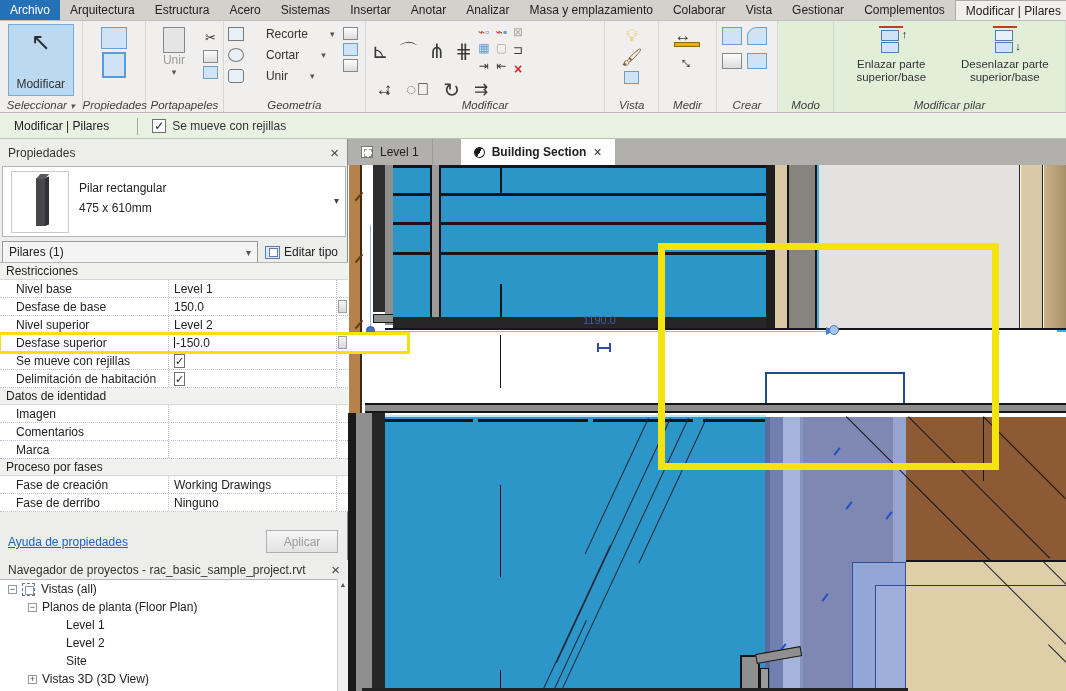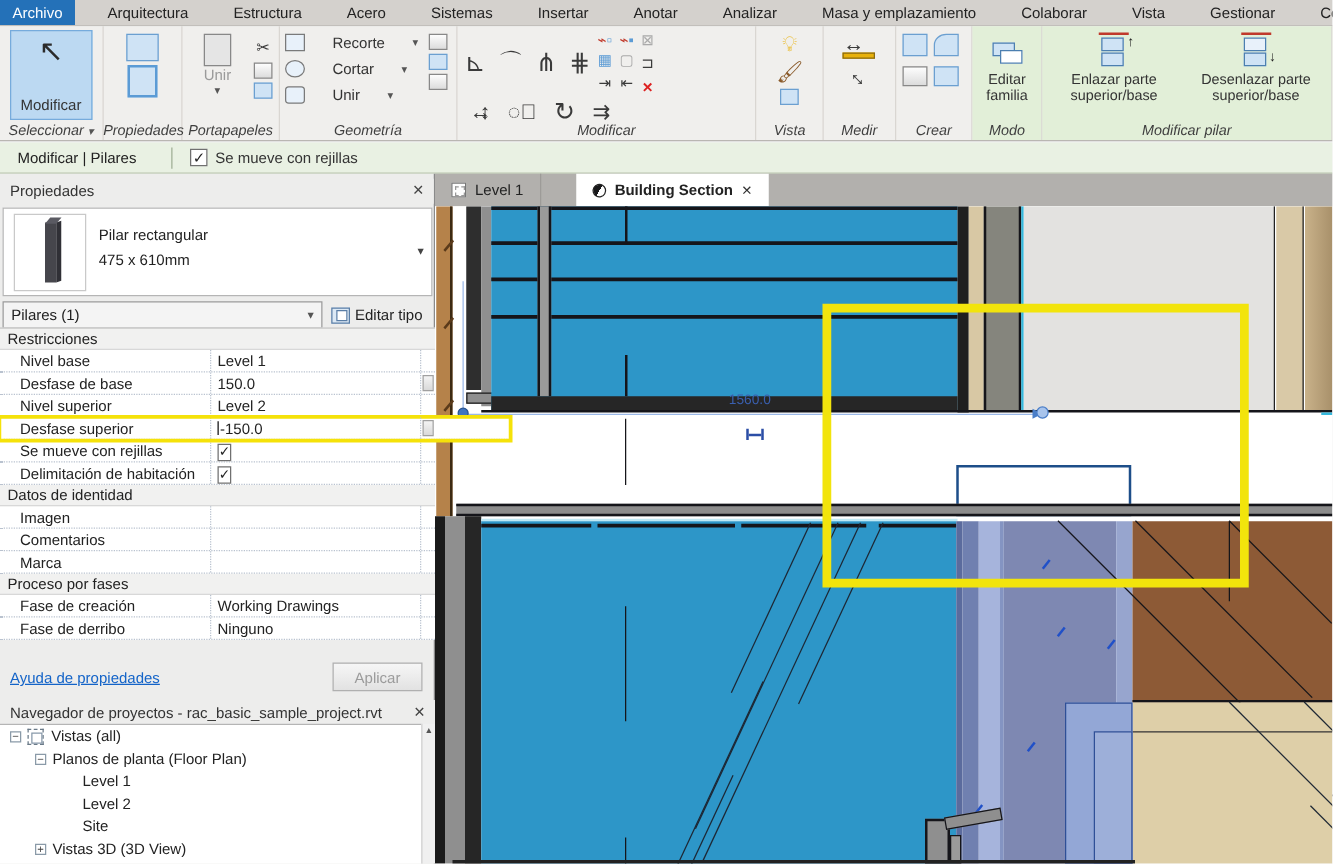--- a/index.html
+++ b/index.html
@@ -1,21 +1,21 @@
 <!DOCTYPE html>
 <html><head>
 <meta charset="utf-8">
 <style>
   * { box-sizing: border-box; margin: 0; padding: 0; }
   html,body { width:1066px; height:691px; overflow:hidden; }
   body { font-family:"Liberation Sans", sans-serif; font-size:12px; color:#333; background:#f0f0f0; position:relative; }
   .abs { position:absolute; }
 
   
-  .tabrow { position:absolute; left:0; top:0; width:1066px; height:21px; background:#d4d1cd; display:flex; align-items:stretch; border-bottom:1px solid #c2bfbb;gap:16px; }
+  .tabrow { position:absolute; left:0; top:0; width:1066px; height:21px; background:#d4d1cd; display:flex; align-items:stretch; border-bottom:1px solid #c2bfbb; }
   .rtab { padding:3px 10px 0 10px; white-space:nowrap; color:#222; cursor:default; font-size:12px; }
   .rtab.archivo { background:#2471b8; color:#fff; }
   .rtab.active { background:#f0efed; border:1px solid #aeaba7; border-bottom:none; }
 
   
   .ribbon { position:absolute; left:0; top:21px; width:1066px; height:92px; background:#f0efed; display:flex; border-bottom:1px solid #b9b6b2; }
   .rpanel { position:relative; height:100%; border-right:1px solid #d9d6d2; padding:2px 2px 15px 2px; }
   .rpanel .plabel { position:absolute; left:0; bottom:1px; width:100%; text-align:center; font-size:11.5px; color:#3f3f3f; white-space:nowrap;font-style:italic; }
   .green { background:#e2efd8; }
   .bigbtn { width:66px; height:72px; margin:1px auto; background:#bcd9f2; border:1px solid #76abdc; display:flex; flex-direction:column; align-items:center; justify-content:space-between; padding:4px 2px; }
@@ -238,27 +238,20 @@
       <span class="mini blue" style="width:20px;height:18px;border-radius:50% 0 0 0"></span>
     </div>
     <div class="iconstack" style="flex-direction:row;gap:5px">
       <span class="mini" style="width:20px;height:16px"></span>
       <span class="mini blue" style="width:20px;height:16px"></span>
     </div>
     <div class="plabel">Crear</div>
   </div>
 
   <div class="rpanel green" style="width:58px">
-    <div class="ctxbtn">
-      <span class="bicon">
-          <span class="t" style="top:8px;left:0"></span>
-          <span class="b" style="top:14px;left:6px;background:#fff"></span>
-        </span>
-      <span class="ctxtxt">Editar familia</span>
-    </div>
     <div class="plabel">Modo</div>
   </div>
 
   <div class="rpanel green" style="width:232px;display:flex">
     <div class="ctxbtn" style="width:112px">
       <span class="bicon">
           <span class="r"></span>
           <span class="t"></span>
           <span class="b"></span>
           <span class="ar">↑</span>
@@ -467,21 +460,21 @@
   <div class="abs" style="left:471px;top:0;width:201px;height:163px;background:#e3e2e0;border-right:1px solid #222"></div>
   <div class="abs" style="left:673px;top:0;width:22px;height:163px;background:#d9c9a7;border-right:1px solid #222"></div>
   <div class="abs" style="left:696px;top:0;width:22px;height:163px;background:linear-gradient(90deg,#c9b28a,#a8906a)"></div>
   <div class="abs" style="left:37px;top:163px;width:681px;height:2px;background:#15151a"></div>
   <div class="abs" style="left:709px;top:165px;width:9px;height:2px;background:#35b8dc"></div>
 
   <div class="abs" style="left:23px;top:166px;width:462px;height:1px;background:#9ab8e8"></div>
   <div class="abs" style="left:478px;top:162px;width:0;height:0;border-top:4px solid transparent;border-bottom:4px solid transparent;border-left:8px solid #4a7ec8"></div>
   <div class="abs" style="left:18px;top:161px;width:9px;height:9px;border-radius:50%;background:#3f74c0;border:1px solid #2a5490"></div>
   <div class="abs" style="left:481px;top:160px;width:10px;height:10px;border-radius:50%;background:#a8c4ec;border:1px solid #4a7ec8"></div>
-  <div class="abs" style="left:235px;top:149px;color:#3a5fae;font-size:11px">1560.0</div>
+  <div class="abs" style="left:235px;top:149px;color:#3a5fae;font-size:11px">1190.0</div>
   <div class="abs" style="left:249px;top:178px;width:14px;height:9px;border-left:2px solid #2b4ea6;border-right:2px solid #2b4ea6;background:linear-gradient(#2b4ea6,#2b4ea6) center/100% 2px no-repeat"></div>
   <div class="abs" style="left:152px;top:170px;width:1px;height:53px;background:#15151a"></div>
   <div class="abs" style="left:417px;top:207px;width:140px;height:41px;border:2px solid #1d4e89"></div>
 
   <div class="abs" style="left:17px;top:238px;width:701px;height:10px;background:#8c8c8c;border-top:2px solid #15151a;border-bottom:2px solid #15151a"></div>
 
   <div class="abs" style="left:0;top:248px;width:8px;height:278px;background:#1a1a1a"></div>
   <div class="abs" style="left:8px;top:248px;width:16px;height:278px;background:#8f8f8f"></div>
   <div class="abs" style="left:24px;top:248px;width:13px;height:278px;background:#262626"></div>
   <div class="abs" style="left:37px;top:250px;width:381px;height:2px;background:#bfe8f4"></div>

